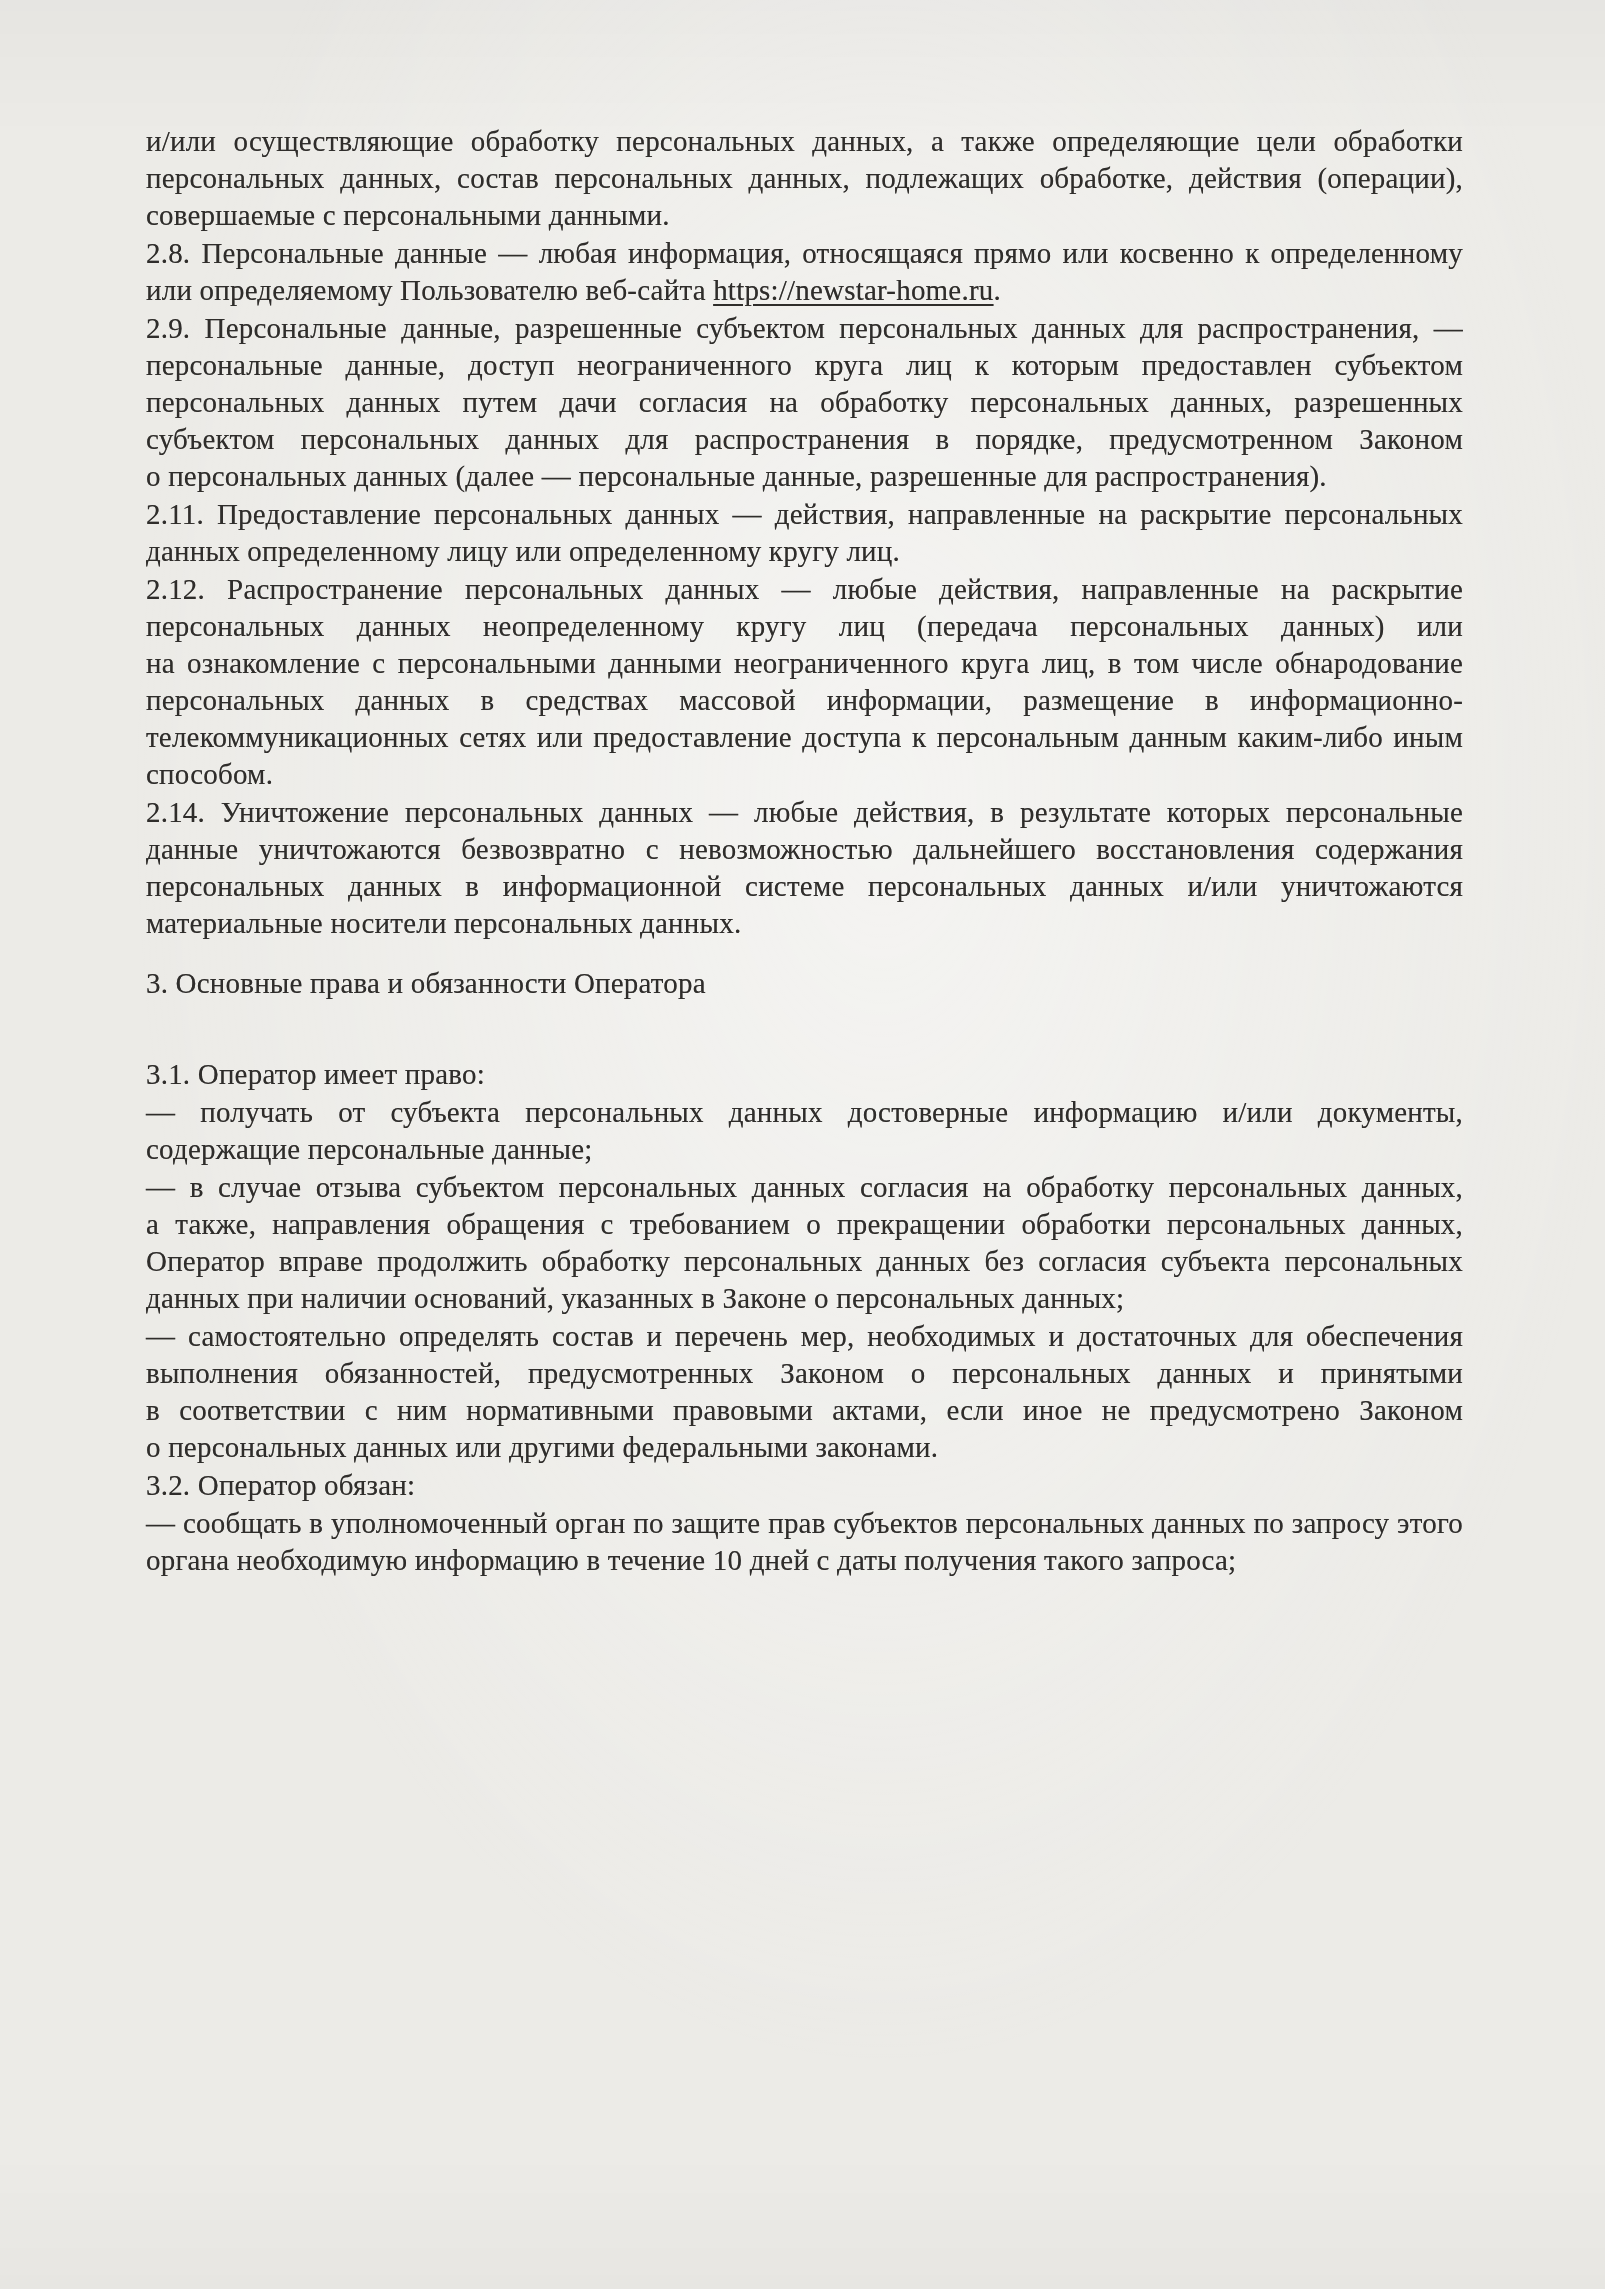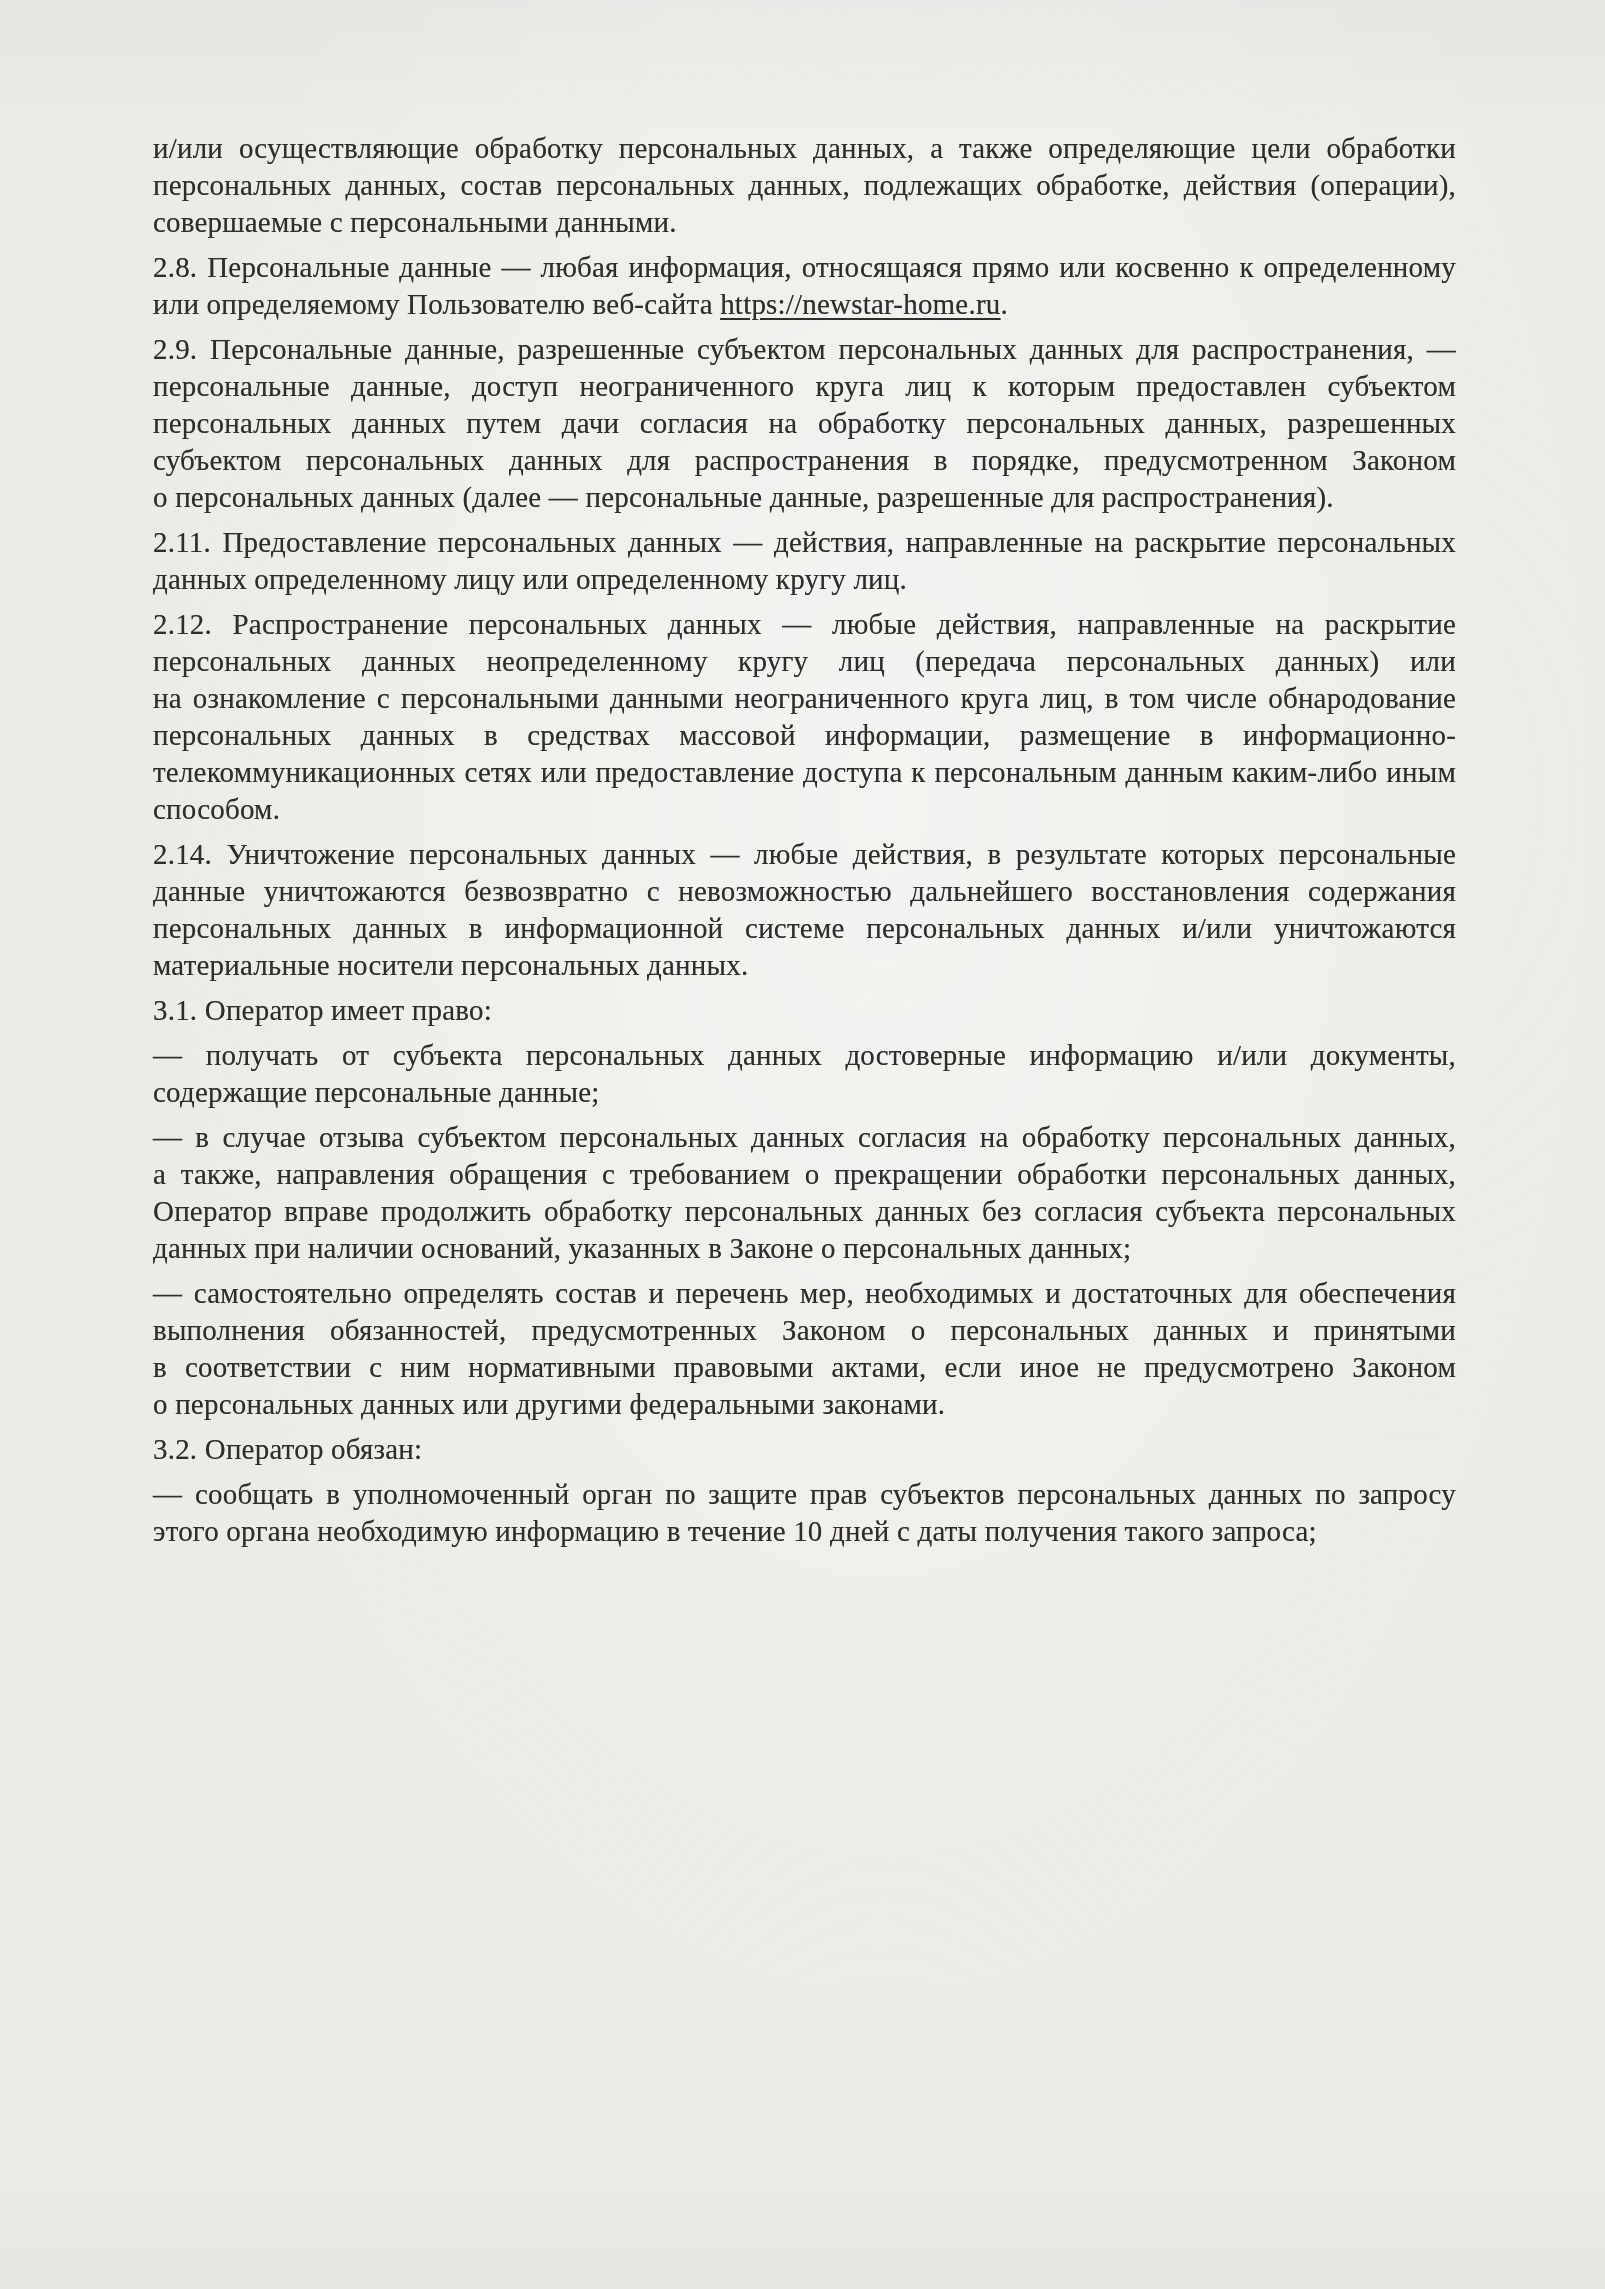--- a/index.html
+++ b/index.html
@@ -23,40 +23,41 @@
       top: 122px;
       width: 1319px;
       font-family: "Liberation Serif", "DejaVu Serif", serif;
       font-size: 29px;
       line-height: 37px;
       color: #2f2d2b;
       text-align: justify;
       letter-spacing: 0.2px;
       text-shadow: 0 0 0.6px rgba(47,45,43,0.55);
     }
-    .doc-content p { margin: 8px; padding: 0; }
+    .doc-content p { margin: 1px; padding: 0; }
     p.heading-3 { margin-top: 23px; margin-bottom: 54px; }
     a.doc-link {
       color: inherit;
       text-decoration-thickness: 1.9px;
       text-underline-offset: 3.8px;
       cursor: pointer;
     }
   </style>
 </head>
 <body style="background-color: rgb(236, 235, 231);">
 
 <main class="scan-page">
   <section class="doc-content" style="color: rgb(47, 45, 43);">
       <p><span>и/или осуществляющие обработку персональных данных, а&nbsp;также определяющие цели обработки персональных данных, состав персональных данных, подлежащих обработке, действия (операции), совершаемые с&nbsp;персональными данными.</span></p>
       <p><span>2.8. Персональные данные&nbsp;— любая информация, относящаяся прямо или косвенно к&nbsp;определенному или определяемому Пользователю веб-сайта </span><a class="doc-link" href="#">https://newstar-home.ru</a><span>.</span></p>
       <p><span>2.9. Персональные данные, разрешенные субъектом персональных данных для распространения,&nbsp;— персональные данные, доступ неограниченного круга лиц к&nbsp;которым предоставлен субъектом персональных данных путем дачи согласия на&nbsp;обработку персональных данных, разрешенных субъектом персональных данных для распространения в&nbsp;порядке, предусмотренном Законом о&nbsp;персональных данных (далее&nbsp;— персональные данные, разрешенные для распространения).</span></p>
       <p><span>2.11. Предоставление персональных данных&nbsp;— действия, направленные на&nbsp;раскрытие персональных данных определенному лицу или определенному кругу лиц.</span></p>
       <p><span>2.12. Распространение персональных данных&nbsp;— любые действия, направленные на&nbsp;раскрытие персональных данных неопределенному кругу лиц (передача персональных данных) или на&nbsp;ознакомление с&nbsp;персональными данными неограниченного круга лиц, в&nbsp;том числе обнародование персональных данных в&nbsp;средствах массовой информации, размещение в&nbsp;информационно-телекоммуникационных сетях или предоставление доступа к&nbsp;персональным данным каким-либо иным способом.</span></p>
       <p><span>2.14. Уничтожение персональных данных&nbsp;— любые действия, в&nbsp;результате которых персональные данные уничтожаются безвозвратно с&nbsp;невозможностью дальнейшего восстановления содержания персональных данных в&nbsp;информационной системе персональных данных и/или уничтожаются материальные носители персональных данных.</span></p>
+      <p class="heading-3"><span>3. Основные права и обязанности Оператора</span></p>
       <p><span>3.1. Оператор имеет право:</span></p>
       <p><span>— получать от&nbsp;субъекта персональных данных достоверные информацию и/или документы, содержащие персональные данные;</span></p>
       <p><span>— в&nbsp;случае отзыва субъектом персональных данных согласия на&nbsp;обработку персональных данных, а&nbsp;также, направления обращения с&nbsp;требованием о&nbsp;прекращении обработки персональных данных, Оператор вправе продолжить обработку персональных данных без согласия субъекта персональных данных при наличии оснований, указанных в&nbsp;Законе о&nbsp;персональных данных;</span></p>
       <p><span>— самостоятельно определять состав и&nbsp;перечень мер, необходимых и&nbsp;достаточных для обеспечения выполнения обязанностей, предусмотренных Законом о&nbsp;персональных данных и&nbsp;принятыми в&nbsp;соответствии с&nbsp;ним нормативными правовыми актами, если иное не&nbsp;предусмотрено Законом о&nbsp;персональных данных или другими федеральными законами.</span></p>
       <p><span>3.2. Оператор обязан:</span></p>
       <p><span>— сообщать в&nbsp;уполномоченный орган по&nbsp;защите прав субъектов персональных данных по&nbsp;запросу этого органа необходимую информацию в&nbsp;течение 10&nbsp;дней с&nbsp;даты получения такого запроса;</span></p>
     </section>
 </main>
 
 

